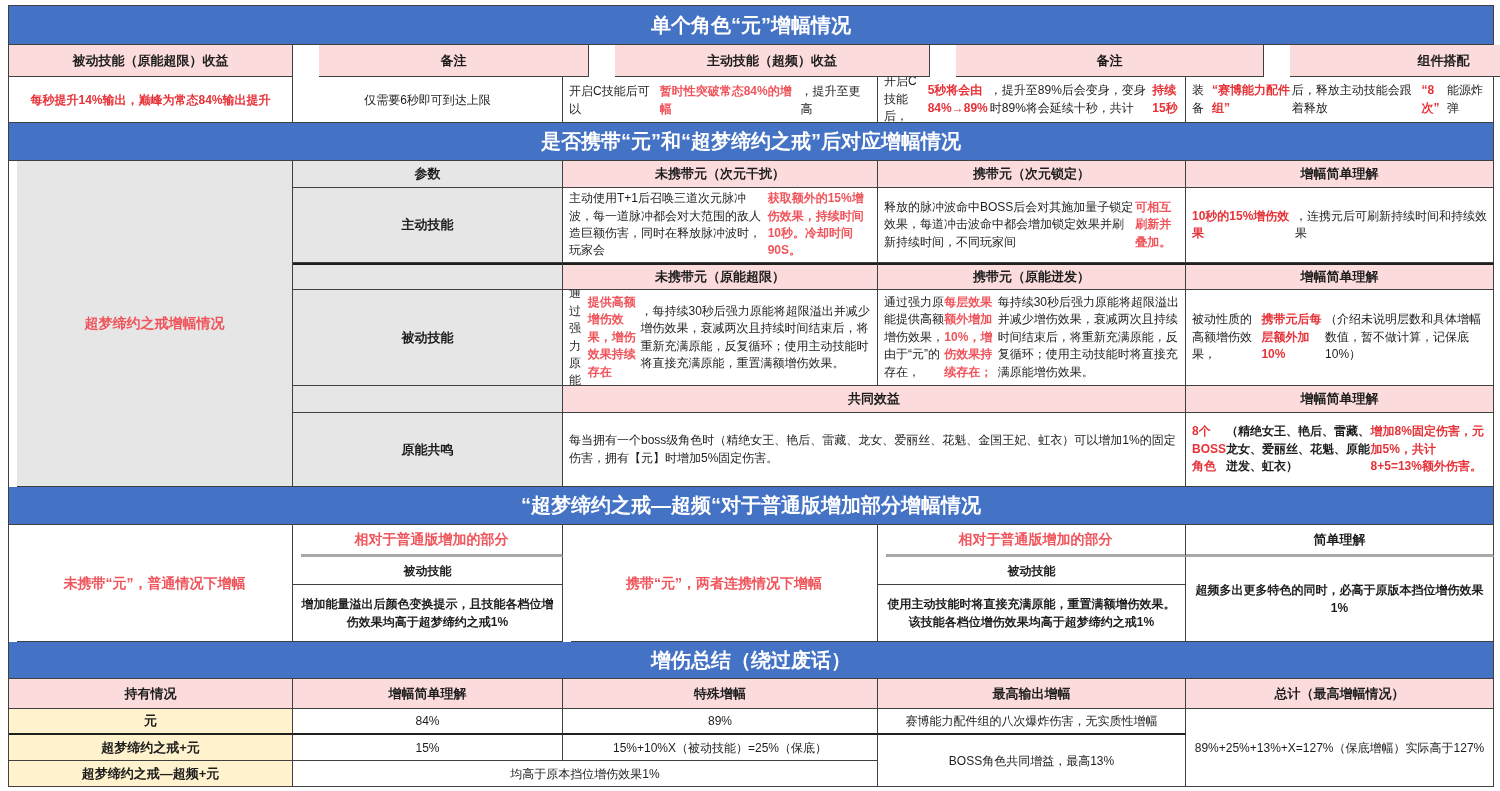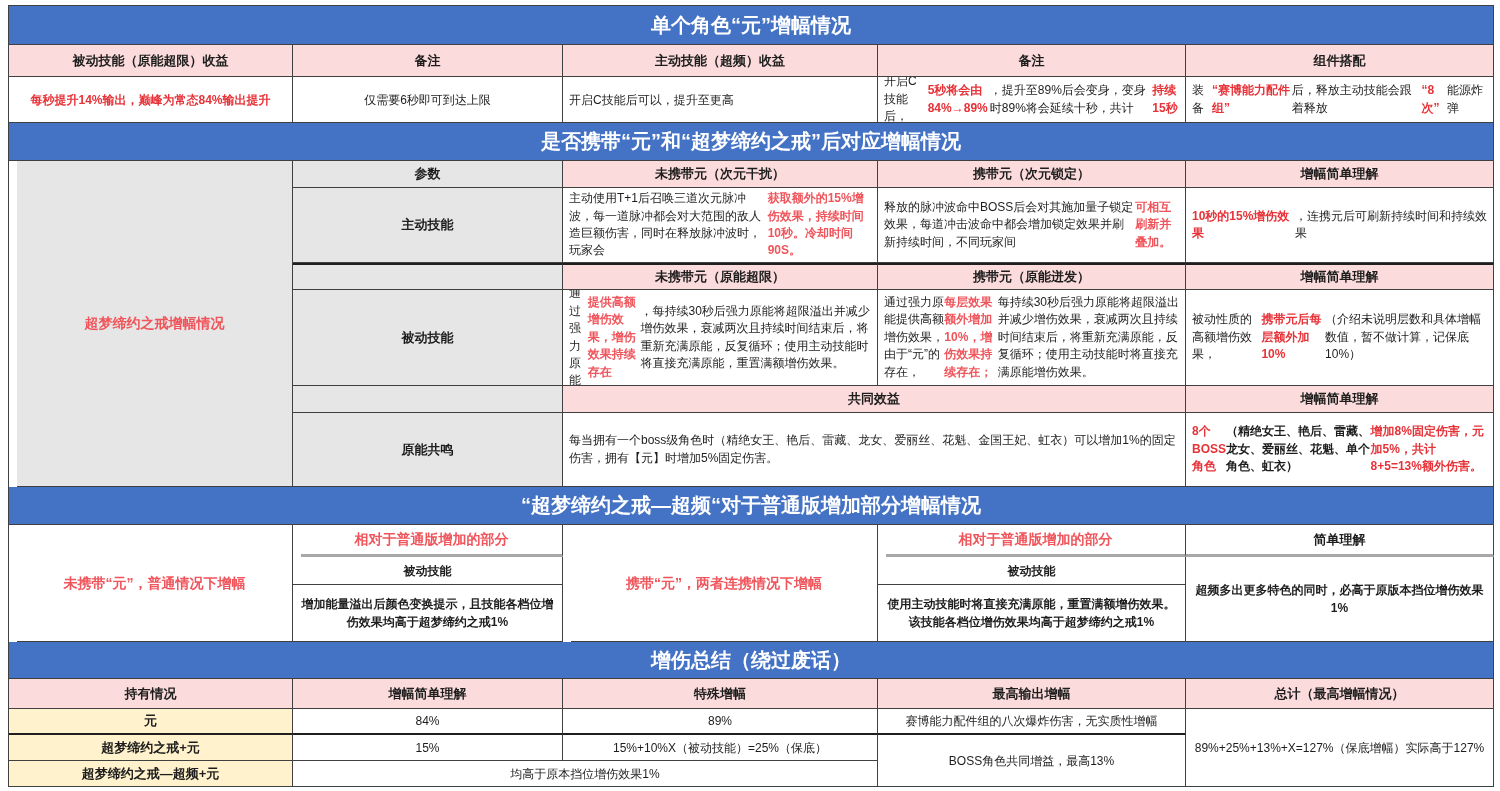--- a/index.html
+++ b/index.html
@@ -9,21 +9,21 @@
   html,body{margin:0;padding:0;}
   body{width:1500px;height:791px;background:#ffffff;position:relative;
        font-family:"Liberation Sans","DejaVu Sans",sans-serif;color:var(--ink);}
   .sheet{position:absolute;left:8px;top:5px;width:1485px;
          border-left:1px solid var(--line);border-top:1px solid var(--line);box-sizing:content-box;}
   .titlebar{height:38px;background:var(--blue);color:#fff;font-weight:700;font-size:20px;
             display:flex;align-items:center;justify-content:center;
             border-right:1px solid var(--line);border-bottom:1px solid var(--line);box-sizing:border-box;text-align:right;}
   .t1{height:39px;}
   .grid{display:grid;grid-template-columns:284px 270px 315px 308px 308px;}
-  .g1h{grid-template-rows:32px;}
+  .g1h{grid-template-rows:32px;gap:26px;}
   .g1b{grid-template-rows:46px;}
   .g2{grid-template-rows:27px 75px 27px 96px 27px 74px;}
   .g3{grid-template-rows:32px 28px 57px;}
   .g4h{grid-template-rows:30px;}
   .g4{grid-template-rows:26px 26px 26px;}
   .c{border-right:1px solid var(--line);border-bottom:1px solid var(--line);box-sizing:border-box;
      display:flex;align-items:center;justify-content:center;text-align:center;
      padding:2px 6px;font-size:12px;line-height:1.5;overflow:hidden;}
   .hdr{background:var(--pink);font-weight:700;font-size:13px;}
   .graycell{background:var(--gray);font-weight:700;font-size:13px;}
@@ -54,20 +54,21 @@
   </div>
   <div class="grid g1b">
     <div class="c">
         <span class="rb">每秒提升14%输出，巅峰为常态84%输出提升</span>
       </div>
     <div class="c">
         <span>仅需要6秒即可到达上限</span>
       </div>
     <div class="c para">
         <span>开启C技能后可以</span>
+        <span class="r">暂时性突破常态84%的增幅</span>
         <span>，提升至更高</span>
       </div>
     <div class="c para tight">
         <span>开启C技能后，</span>
         <span class="rb">5秒将会由84%→89%</span>
         <span>，提升至89%后会变身，变身时89%将会延续十秒，共计</span>
         <span class="rb">持续15秒</span>
       </div>
     <div class="c para tight">
         <span>装备</span>
@@ -126,21 +127,21 @@
     <div class="c graycell" style="grid-area:5/2"></div>
     <div class="c hdr" style="grid-area:5/3/6/5">共同效益</div>
     <div class="c hdr" style="grid-area:5/5">增幅简单理解</div>
 
     <div class="c graycell" style="grid-area:6/2">原能共鸣</div>
     <div class="c para tight" style="grid-area:6/3/7/5">
         <span>每当拥有一个boss级角色时（精绝女王、艳后、雷藏、龙女、爱丽丝、花魁、金国王妃、虹衣）可以增加1%的固定伤害，拥有【元】时增加5%固定伤害。</span>
       </div>
     <div class="c para tight" style="grid-area:6/5">
         <span class="rb">8个BOSS角色</span>
-        <span class="b">（精绝女王、艳后、雷藏、龙女、爱丽丝、花魁、单个角色、虹衣）</span>
+        <span class="b">（精绝女王、艳后、雷藏、龙女、爱丽丝、花魁、原能迸发、虹衣）</span>
         <span class="rb">增加8%固定伤害，元加5%，共计8+5=13%额外伤害。</span>
       </div>
   </div>
 
   <div class="titlebar">“超梦缔约之戒—超频“对于普通版增加部分增幅情况</div>
   <div class="grid g3">
     <div class="c redlabel" style="grid-area:1/1/4/2">未携带“元”，普通情况下增幅</div>
 
     <div class="c redlabel bb-gray" style="grid-area:1/2">相对于普通版增加的部分</div>
     <div class="c bold" style="grid-area:2/2">被动技能</div>

